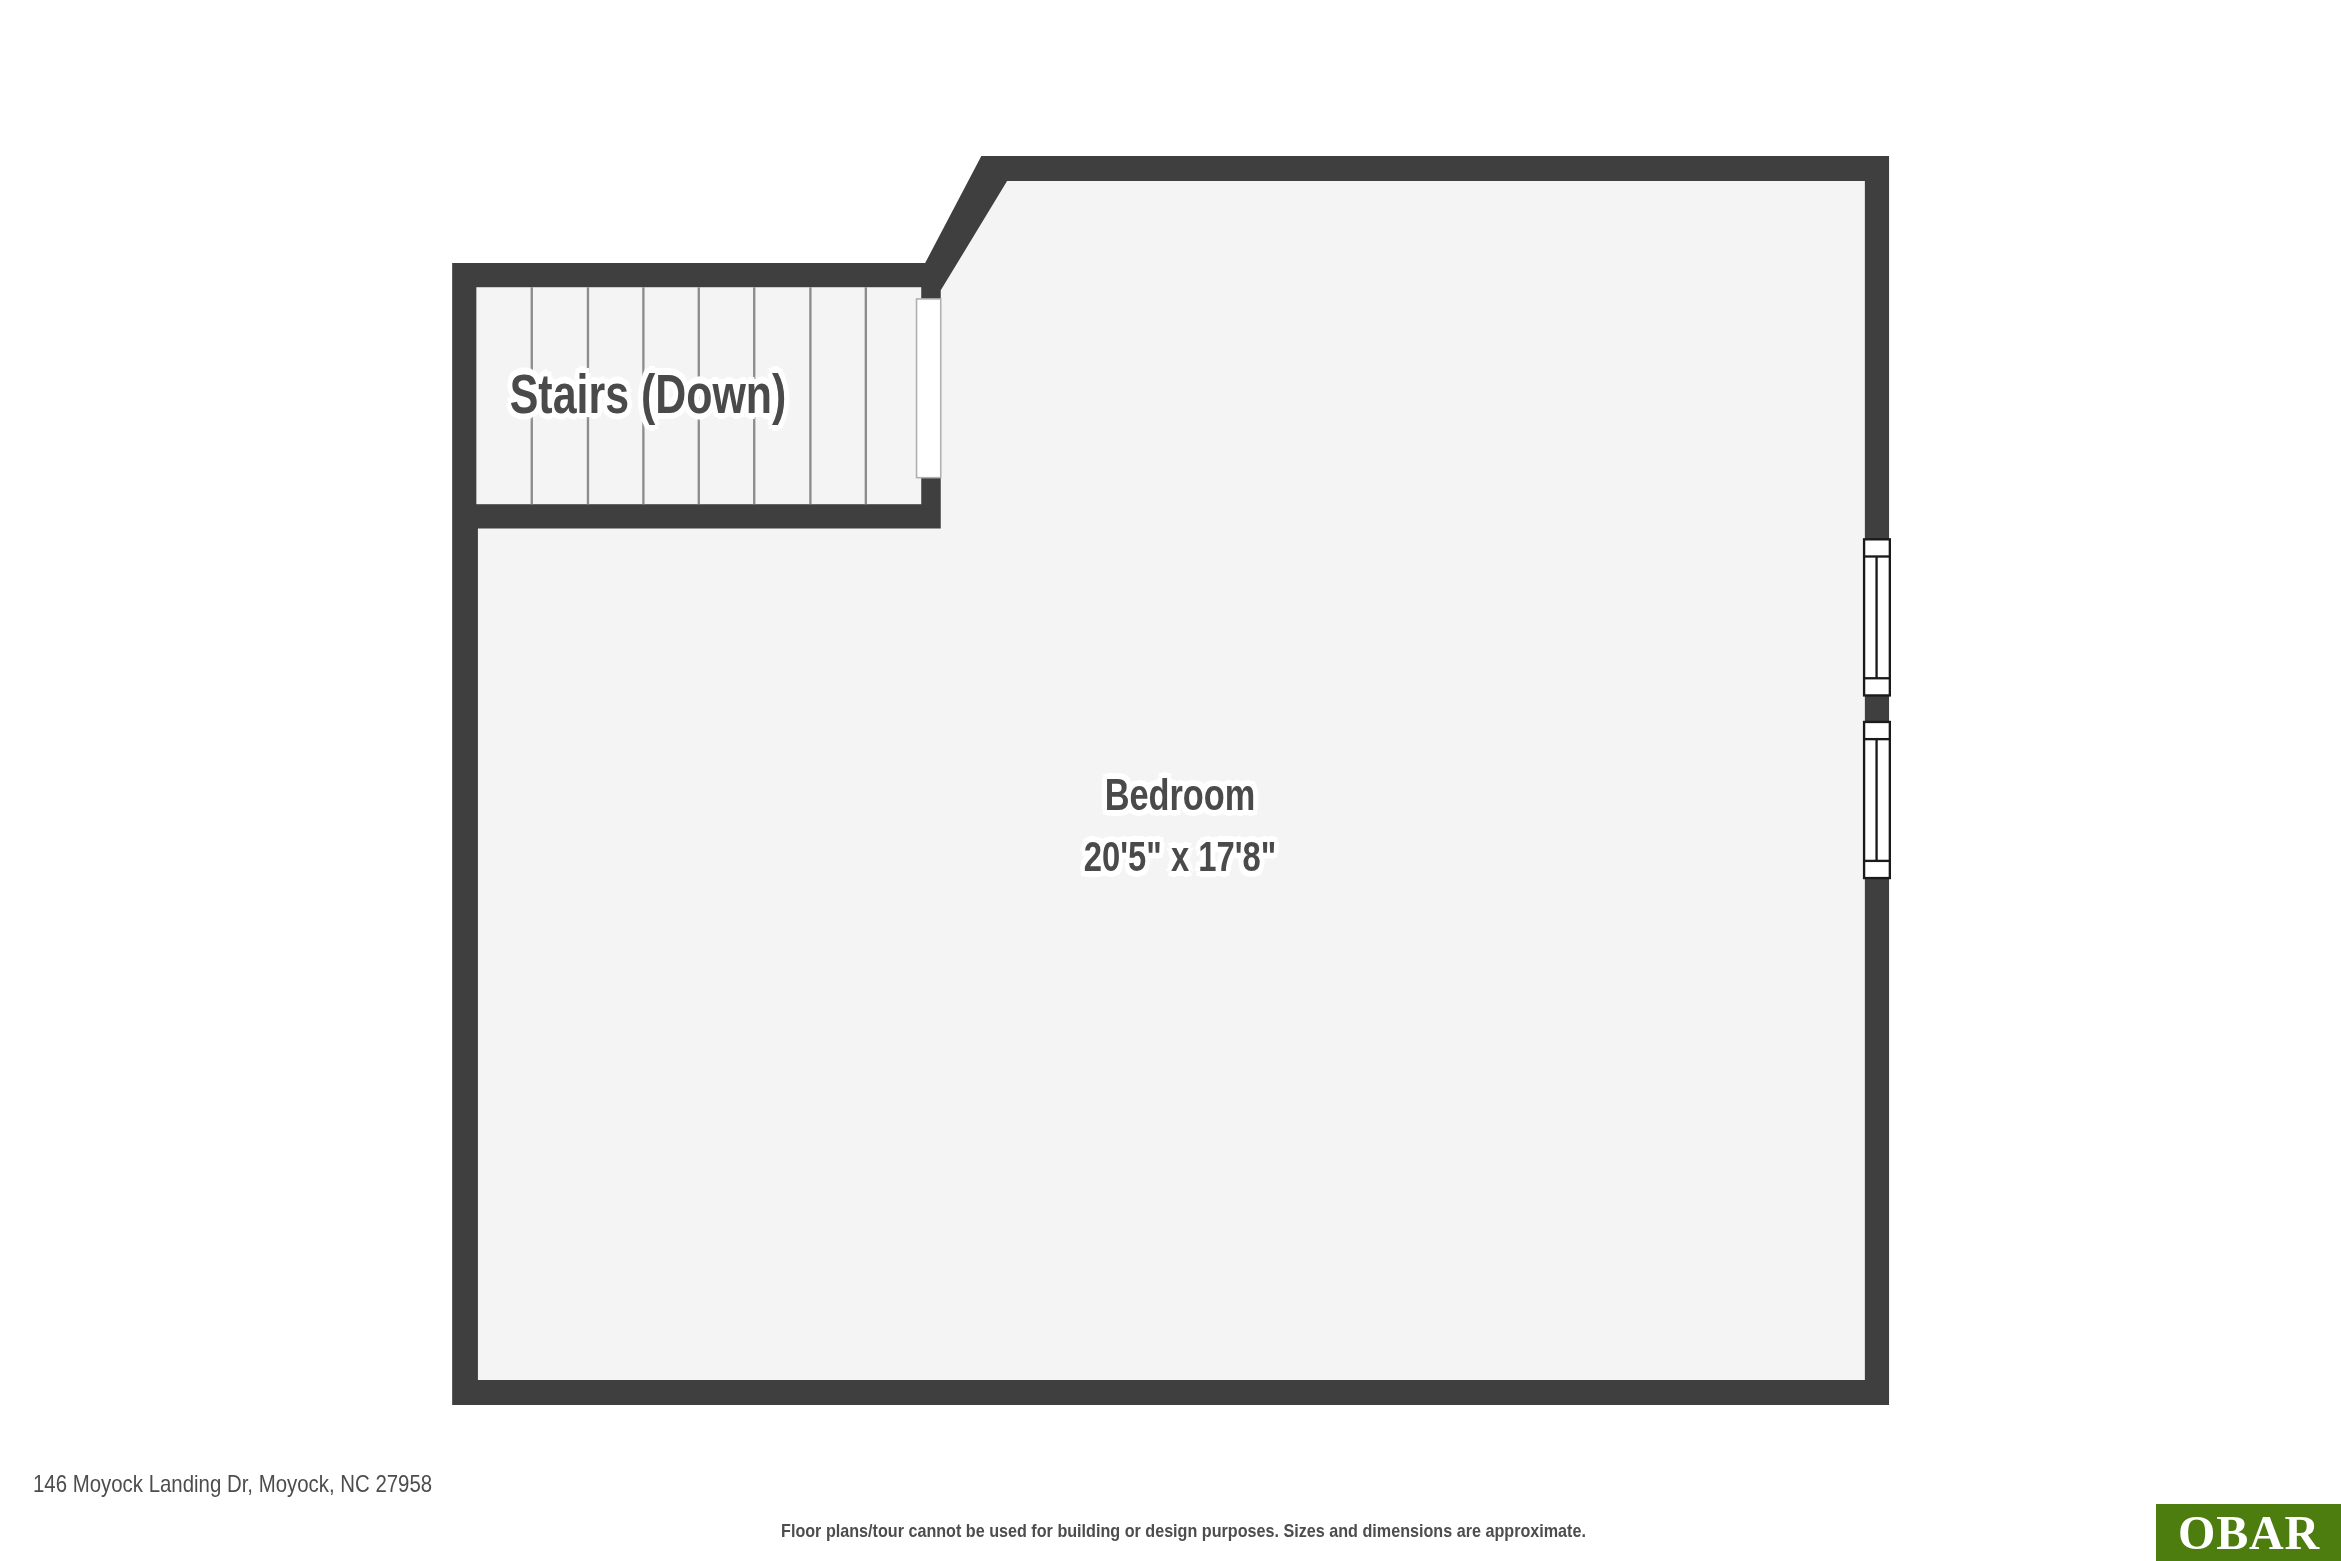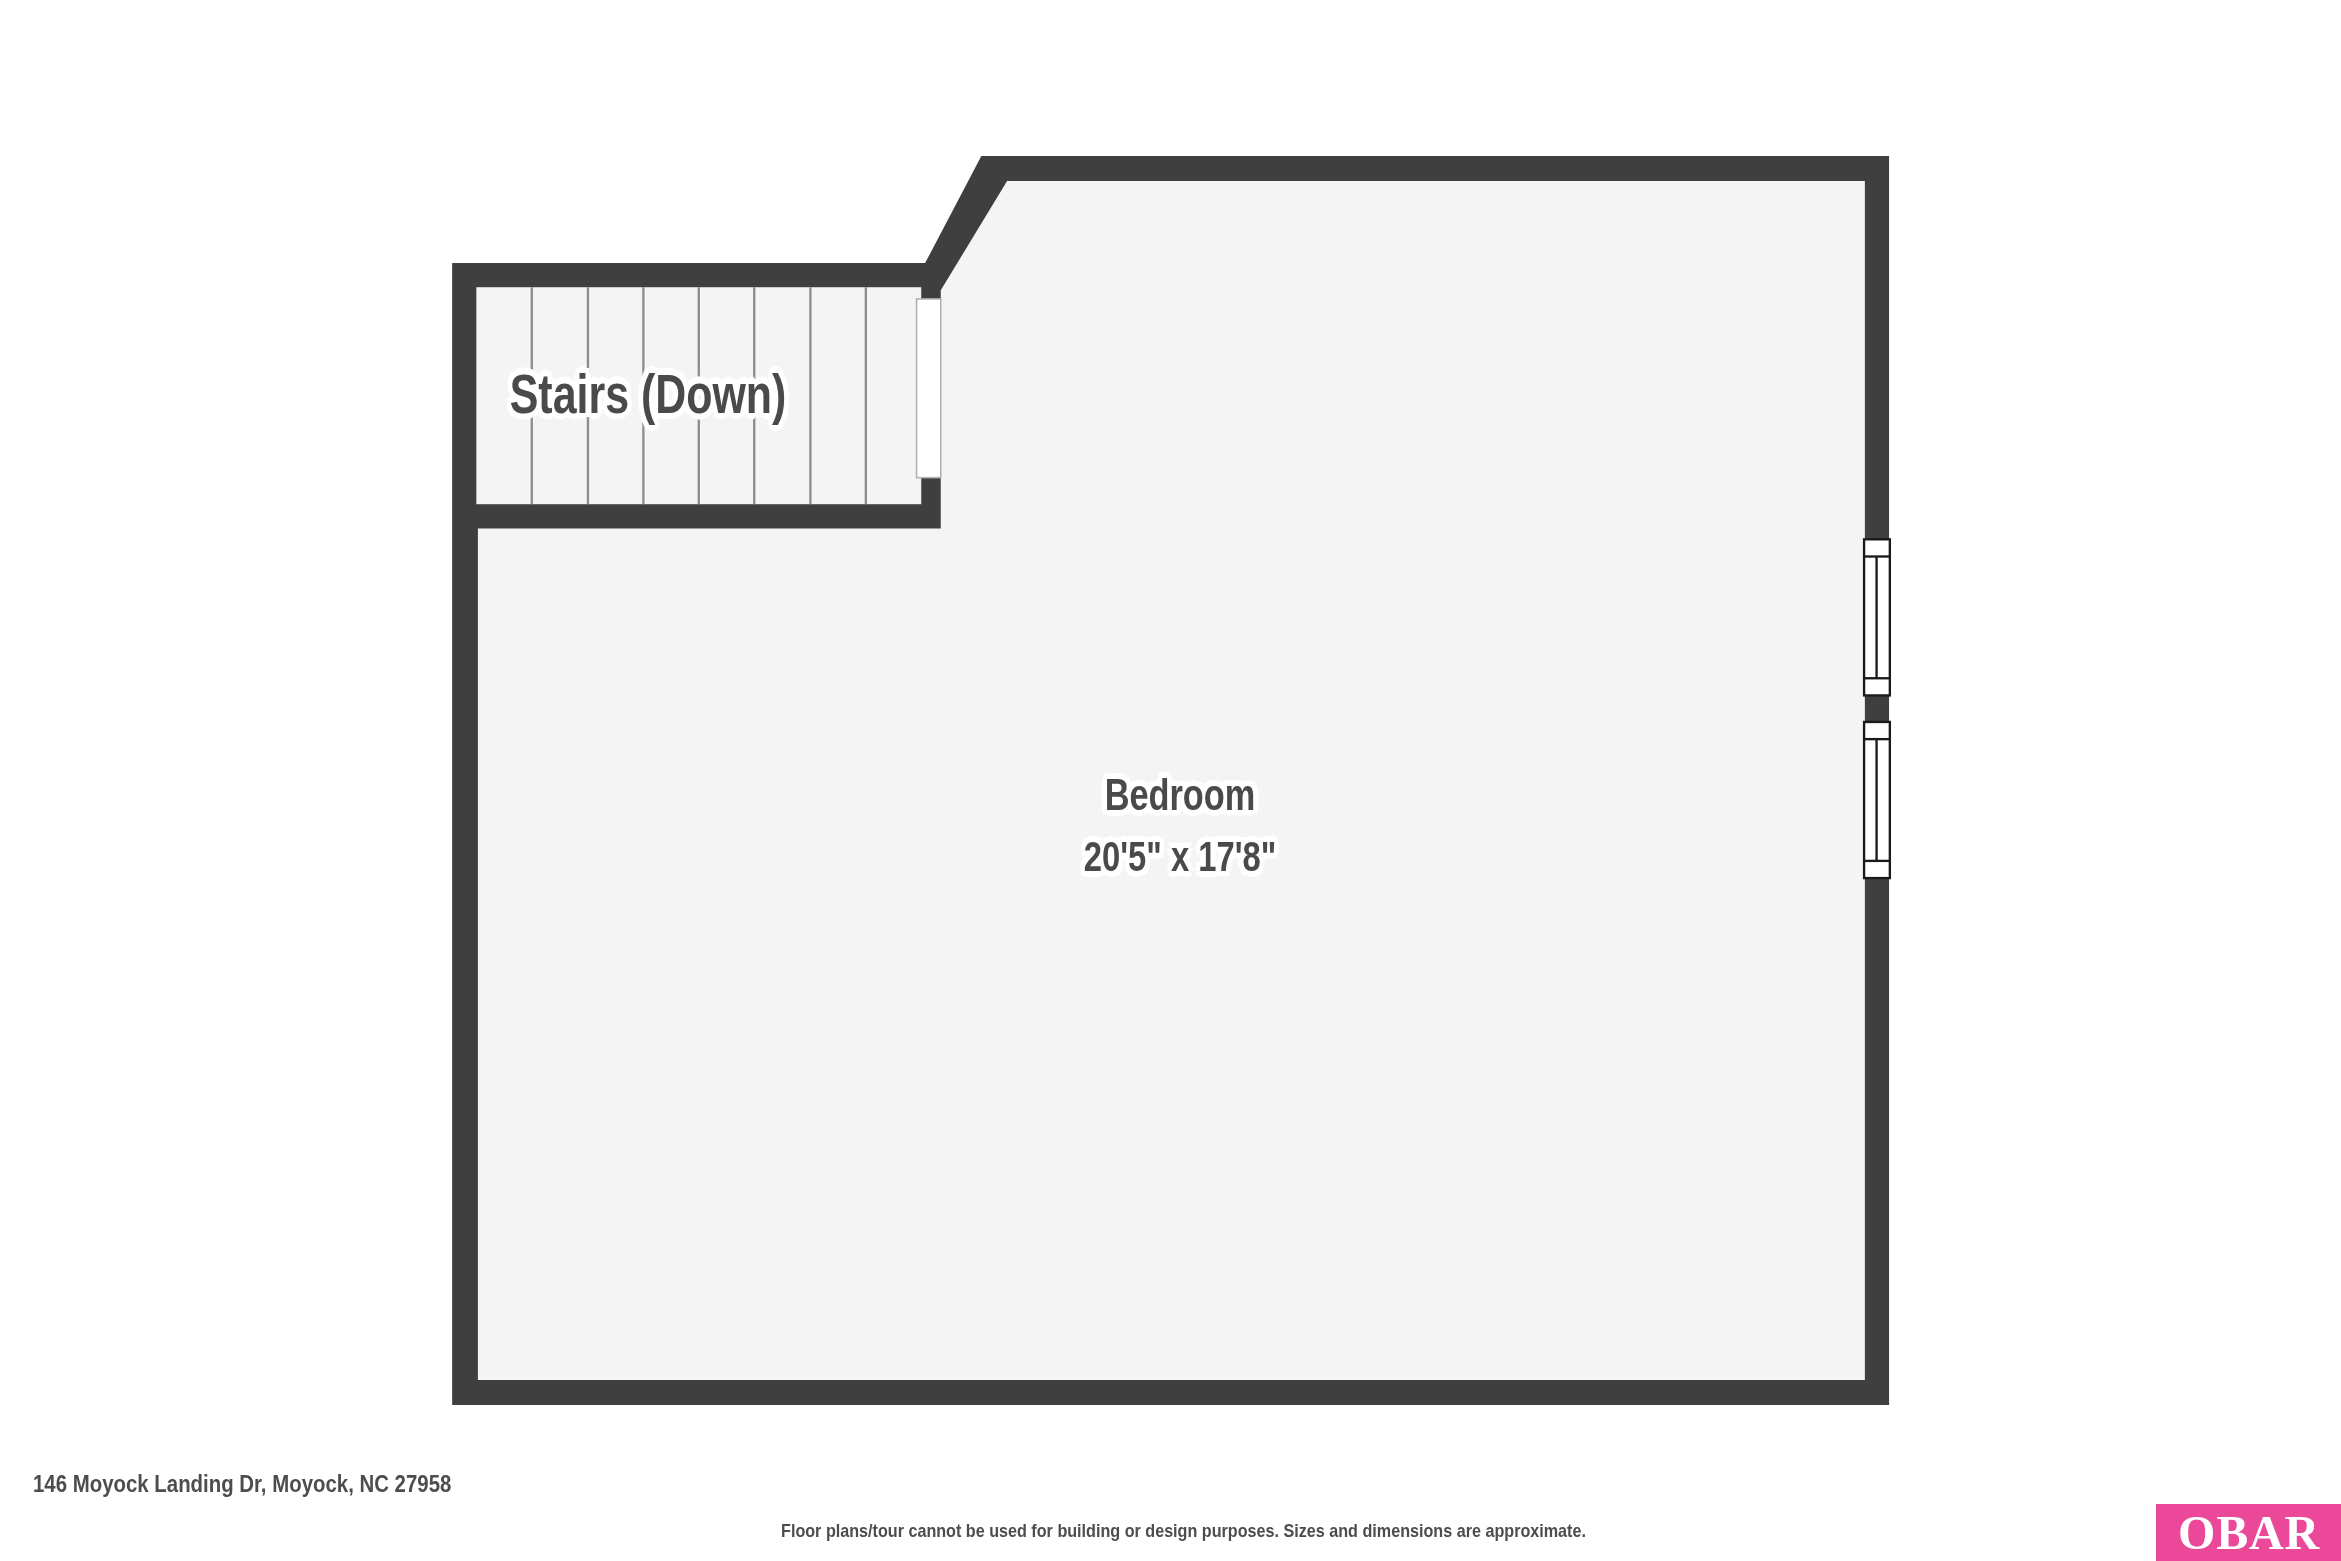--- a/index.html
+++ b/index.html
@@ -28,39 +28,39 @@
        0 0 9.4px #ffffff, 0 0 9.4px #ffffff;
   }
   .plan-label .squeeze { display: inline-block; transform: scaleX(0.78); transform-origin: center; }
   .stairs-label   { left: 648px;  top: 394px;  font-size: 55px; }
   .room-name      { left: 1180px; top: 795px; font-size: 44px; }
   .room-dims      { left: 1180px; top: 857px; font-size: 42px; }
 
   .footer-text {
     position: absolute;
     color: #4d4d4d;
-    font-weight: bold;
+    font-weight: normal;
     white-space: nowrap;
     line-height: 1;
     text-align: right;
   }
   .footer-text .squeeze-left { display: inline-block; transform: scaleX(0.85); transform-origin: left center; }
   .address    { left: 33px; top: 1472px; font-size: 24px; }
   .floor-label{ left: 33px; top: 1591px; font-size: 24px; }
   .disclaimer {
     position: absolute; left: 12px; top: 1521px; width: 2342px;
     text-align: center; color: #4d4d4d; font-weight: bold;
     font-size: 19px; line-height: 1;
   }
   .disclaimer .squeeze-center { display: inline-block; transform: scaleX(0.85); transform-origin: center; }
 
   .brand-logo {
     position: absolute; left: 2156px; top: 1504px;
     width: 186px; height: 57px;
-    background: #ec4899;
+    background: #4d7c0f;
     display: flex; align-items: center; justify-content: center;
   }
   .brand-logo span {
     font-family: "Liberation Serif", serif;
     font-weight: bold;
     font-size: 48px;
     color: #ffffff;
     line-height: 1;
     letter-spacing: 0.8px;
   }

